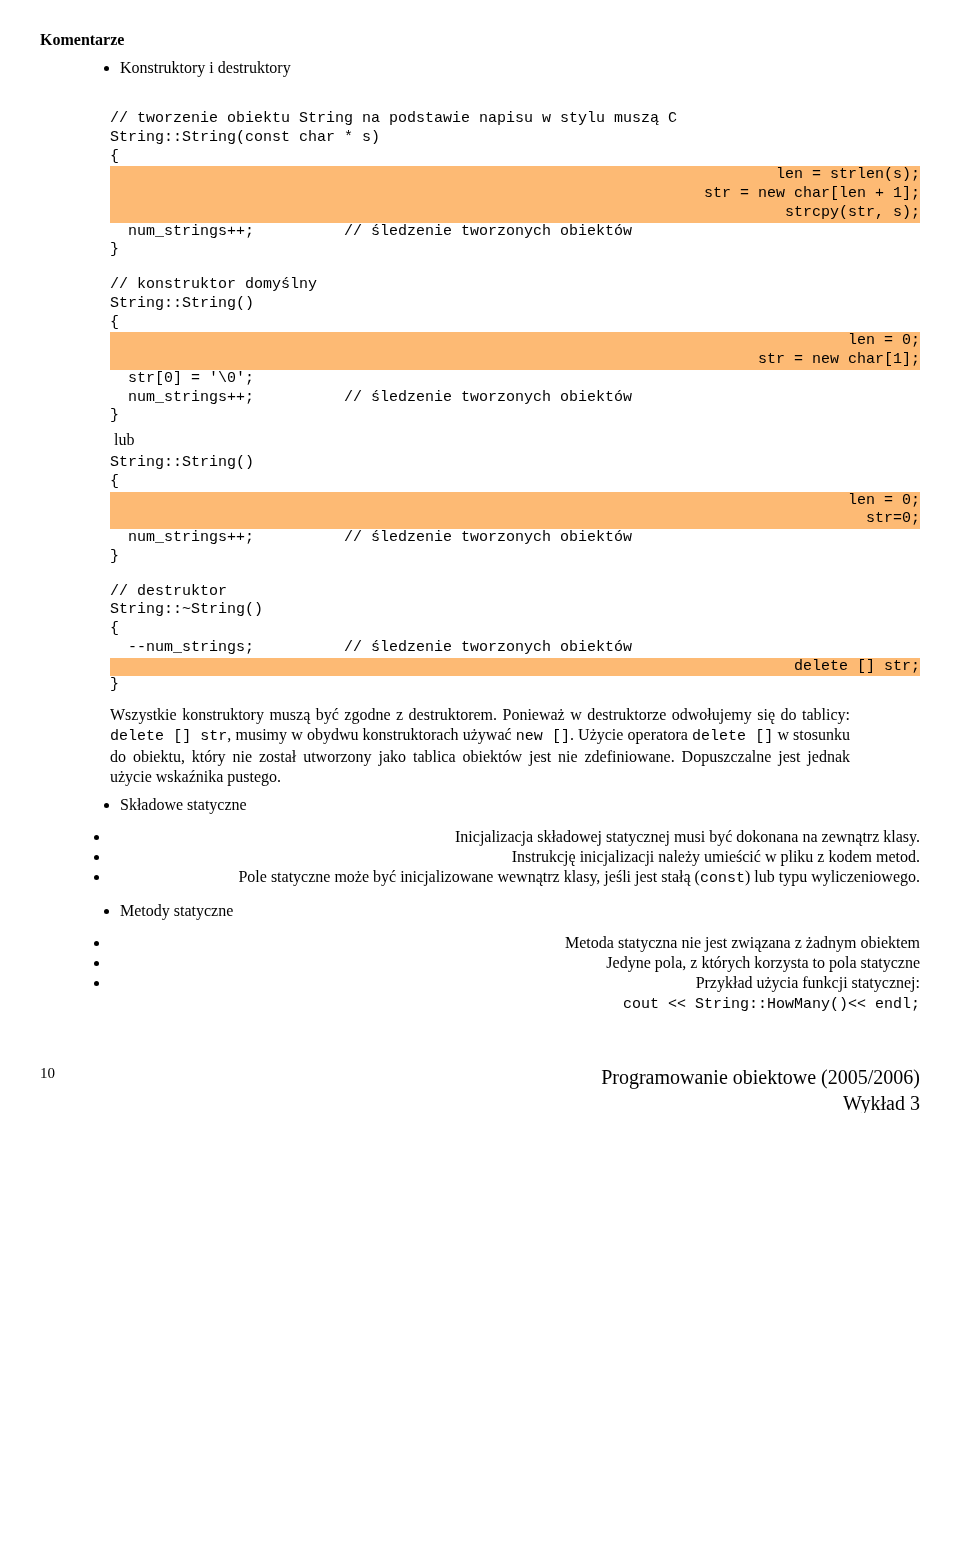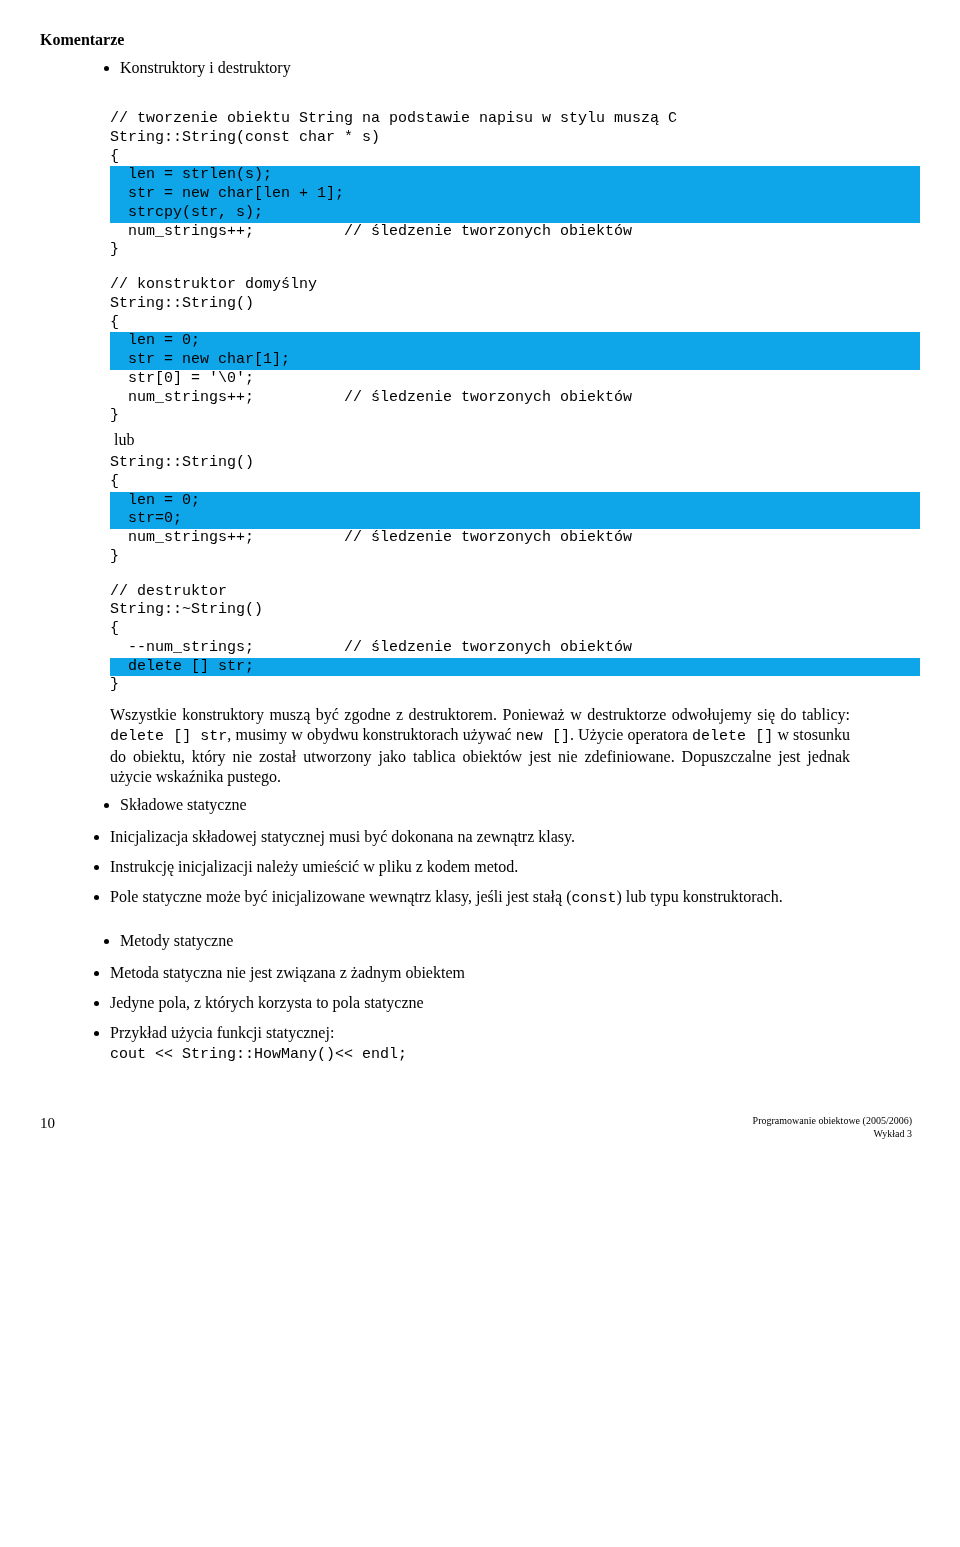--- a/index.html
+++ b/index.html
@@ -9,37 +9,37 @@
     background: #fff;
     margin: 0;
     padding: 30px 40px 30px 40px;
     width: 880px;
     line-height: 1.25;
   }
   .section-head { font-weight: bold; margin: 0 0 8px 0; font-size: 16px; }
   ul.bullet { list-style: disc; padding-left: 70px; margin: 4px 0 12px 0; }
   ul.bullet > li { margin: 2px 10px; }
   ul.sub-bullet { list-style: disc; padding-left: 70px; margin: 0; }
-  ul.sub-bullet > li { margin: 10px 0; }
+  ul.sub-bullet > li { margin: 0 0; text-align: right; }
   pre.code {
     font-family: "Courier New", Courier, monospace;
     font-size: 15px;
     margin: 0;
     white-space: pre;
     line-height: 1.25;
   }
   .code-block { margin: 4px 0 4px 70px; }
-  .hl { background: #0ea5e9; }
+  .hl { background: #fdba74; text-align: right; }
   .mono { font-family: "Courier New", Courier, monospace; font-size: 15px; }
   .spacer-s { height: 8px; }
   .spacer-m { height: 16px; }
   .para { margin: 10px 70px 8px 70px; text-align: justify; }
   .footer { position: relative; margin-top: 50px; }
   .page-num { text-align: left; font-size: 15px; }
-  .footer-right { position: absolute; right: 8px; top: 0; font-size: 10px; text-align: left; line-height: 1.3; }
+  .footer-right { position: absolute; right: 0; top: 0; font-size: 20px; text-align: left; line-height: 1.3; }
   .inline-indent { margin-left: 74px; }
   .nest1 { margin-left: 120px; }
 </style>
 </head>
 <body>
 
 <div class="section-head">Komentarze</div>
 
 <ul class="bullet">
   <li>Konstruktory i destruktory</li>
@@ -97,21 +97,21 @@
   <span>Wszystkie konstruktory muszą być zgodne z destruktorem. Ponieważ w destruktorze odwołujemy się do tablicy: </span><span class="mono">delete [] str</span><span>, musimy w obydwu konstruktorach używać </span><span class="mono">new []</span><span>. Użycie operatora </span><span class="mono">delete []</span><span> w stosunku do obiektu, który nie został utworzony jako tablica obiektów jest nie zdefiniowane. Dopuszczalne jest jednak użycie wskaźnika pustego.</span>
 </div>
 
 <ul class="bullet">
   <li>Składowe statyczne</li>
 </ul>
 <ul class="sub-bullet nest1">
   <li>Inicjalizacja składowej statycznej musi być dokonana na zewnątrz klasy.</li>
   <li>Instrukcję inicjalizacji należy umieścić w pliku z kodem metod.</li>
   <li>
-    <span>Pole statyczne może być inicjalizowane wewnątrz klasy, jeśli jest stałą (</span><span class="mono">const</span><span>) lub typu konstruktorach.</span>
+    <span>Pole statyczne może być inicjalizowane wewnątrz klasy, jeśli jest stałą (</span><span class="mono">const</span><span>) lub typu wyliczeniowego.</span>
   </li>
 </ul>
 
 <div class="spacer-s"></div>
 
 <ul class="bullet">
   <li>Metody statyczne</li>
 </ul>
 <ul class="sub-bullet nest1">
   <li>Metoda statyczna nie jest związana z żadnym obiektem</li>

